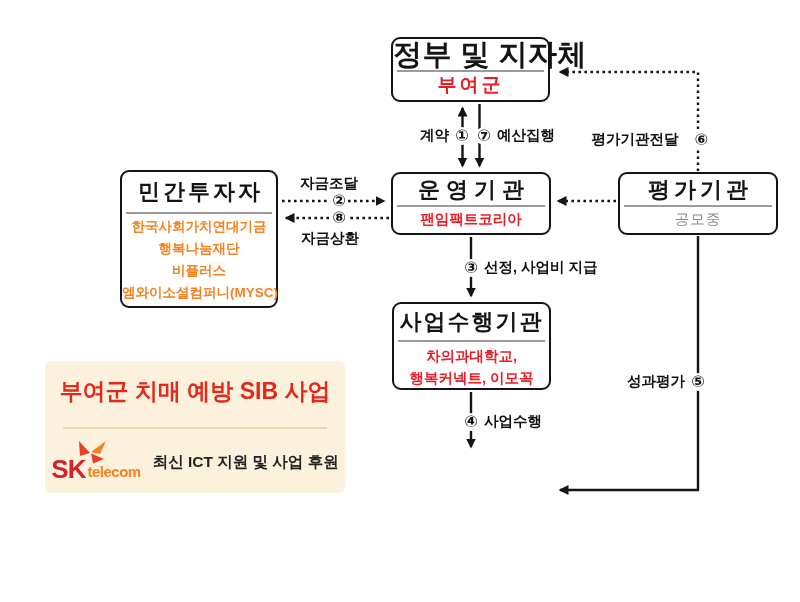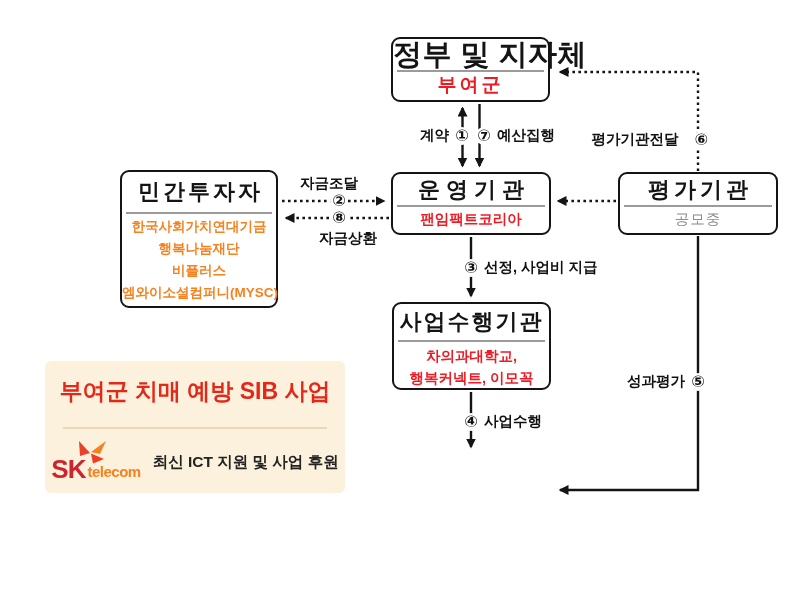--- a/index.html
+++ b/index.html
@@ -149,21 +149,21 @@
   </div>
 
   <div class="lbl row" style="left:598px;top:130px;width:110px;justify-content:flex-end;gap:16px;">
     <span>평가기관전달</span>
     <span class="circ">⑥</span>
   </div>
 
   <div class="lbl" style="left:300px;top:174px;width:64px;text-align:left;">자금조달</div>
   <span class="circ abs" style="left:330px;top:192px;">②</span>
   <span class="circ abs" style="left:330px;top:209px;">⑧</span>
-  <div class="lbl" style="left:316px;top:229px;width:64px;text-align:center;">자금상환</div>
+  <div class="lbl" style="left:298px;top:229px;width:64px;text-align:center;">자금상환</div>
 
   <div class="lbl row" style="left:462px;top:258px;">
     <span class="circ">③</span>
     <span>선정, 사업비 지급</span>
   </div>
 
   <div class="lbl row" style="left:462px;top:412px;">
     <span class="circ">④</span>
     <span>사업수행</span>
   </div>

